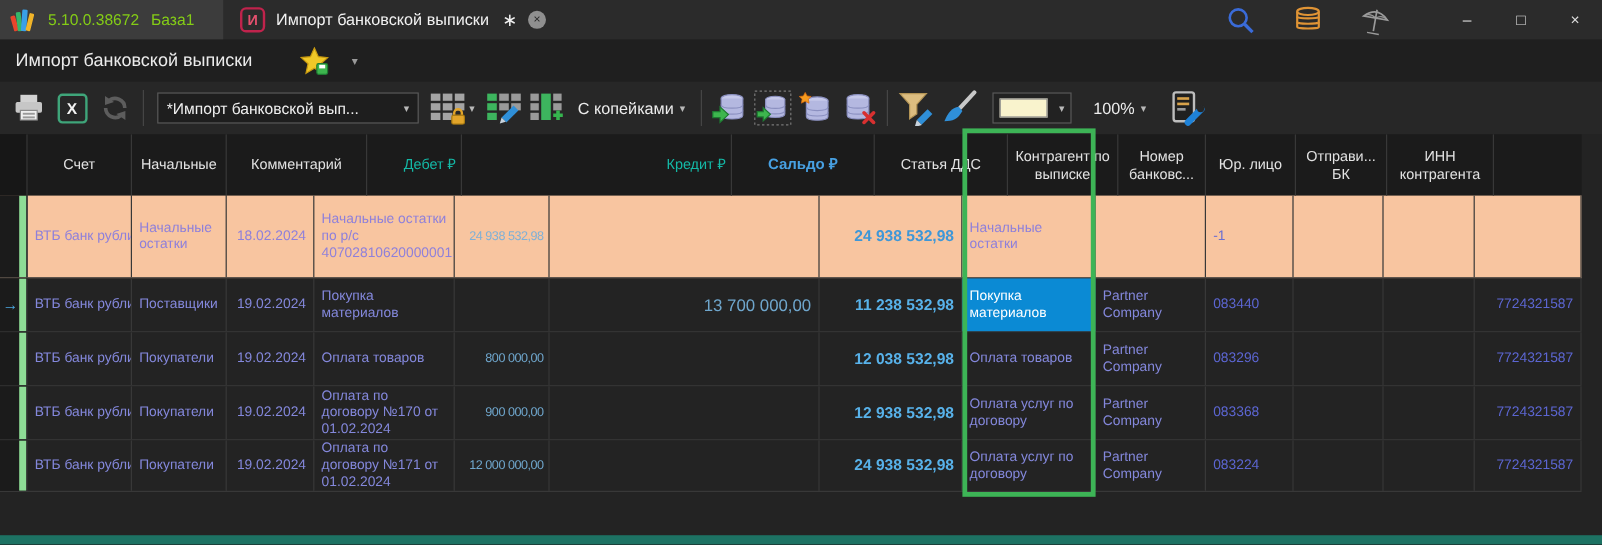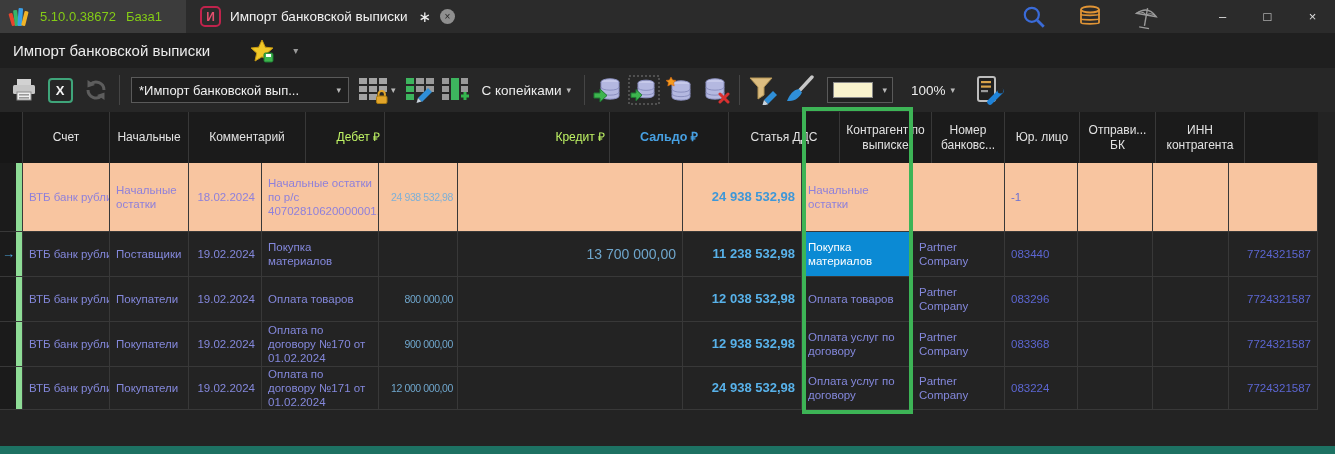--- a/index.html
+++ b/index.html
@@ -54,21 +54,21 @@
   .excel-box { width:25px; height:25px; border:2px solid #3fa57a; border-radius:4px;
     color:#f4f4f4; font-weight:bold; font-size:13px; display:flex; align-items:center;
     justify-content:center; }
   
   .table-area { position:absolute; top:112px; left:0; width:1335px; height:334px;
     background:#232323; }
   .thead { display:flex; height:51px; background:#1b1b1b; width:1318px; }
   .th { display:flex; align-items:center; justify-content:center; text-align:center;
     font-size:12px; line-height:15px; color:#e2e2e2; border-right:1px solid #383838;
     padding:2px 4px; overflow:hidden; }
-  .th.h-num { justify-content:flex-end; text-align:right; color:#bef264; }
+  .th.h-num { justify-content:flex-end; text-align:right; color:#14b8a6; }
   .th.h-saldo { color:#47a0e2; font-weight:bold; font-size:12.5px; }
   .tr { display:flex; width:1318px; border-bottom:1px solid #383838; background:#232323; }
   .tr.hl { background:#f8c5a0; }
   .td { display:flex; align-items:center; padding:2px 6px; font-size:11.5px;
     line-height:14px; border-right:1px solid #383838; overflow:hidden;
     color:#8488dc; }
   .al-l { justify-content:flex-start; }
   .al-r { justify-content:flex-end; text-align:right; }
   .al-c { justify-content:center; }
   .td.nowrap { white-space:nowrap; }

